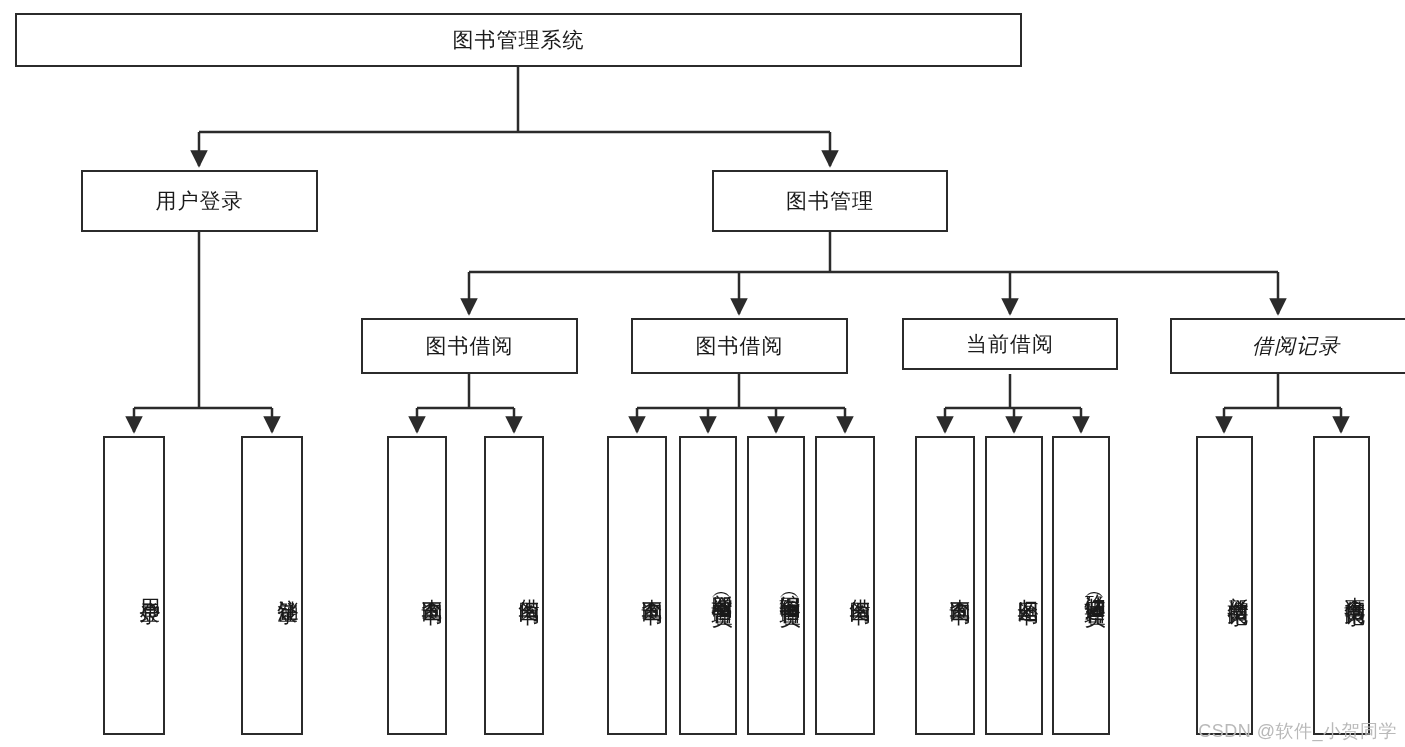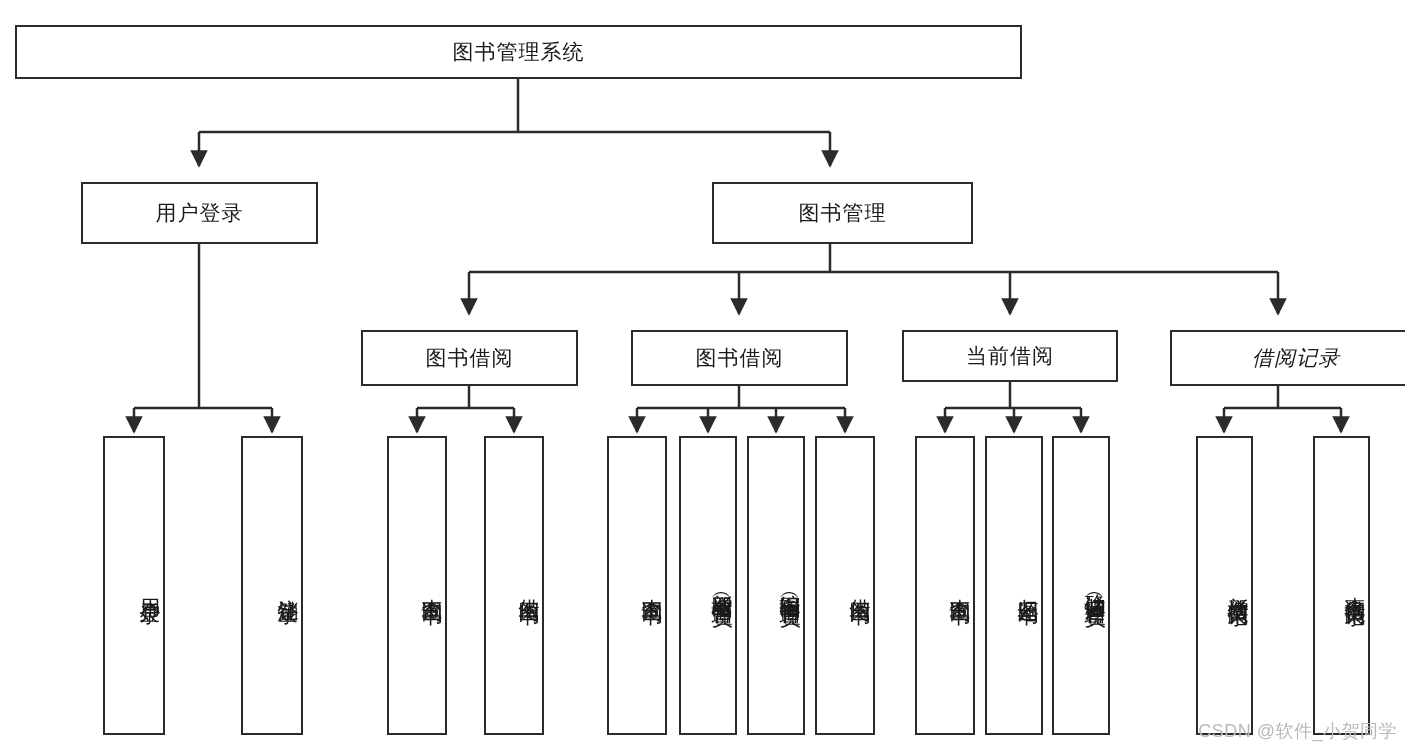--- a/index.html
+++ b/index.html
@@ -29,21 +29,20 @@
     border:2px solid #2b2b2b;
     display:flex;
     align-items:center;
     justify-content:center;
     text-align:center;
   }
   .node.horiz{
     font-size:21px;
     line-height:1.2;
     letter-spacing:1px;
-    margin-top:12px;
   }
   .node.vert{
     writing-mode:vertical-rl;
     text-orientation:upright;
     font-size:21px;
     line-height:1.25;
     letter-spacing:2px;
     padding:6px 0;
     align-items:flex-start;
     justify-content:center;
@@ -120,21 +119,21 @@
   </svg>
 
   <div class="node horiz" style="left:15px;top:13px;width:1007px;height:54px;">
     <span>图书管理系统</span>
   </div>
 
   <div class="node horiz" style="left:81px;top:170px;width:237px;height:62px;">
     <span>用户登录</span>
   </div>
 
-  <div class="node horiz" style="left:712px;top:170px;width:261px;height:62px;">
+  <div class="node horiz" style="left:712px;top:170px;width:236px;height:62px;">
     <span>图书管理</span>
   </div>
 
   <div class="node horiz" style="left:361px;top:318px;width:217px;height:56px;">
     <span>图书借阅</span>
   </div>
 
   <div class="node horiz" style="left:631px;top:318px;width:217px;height:56px;">
     <span>图书借阅</span>
   </div>

